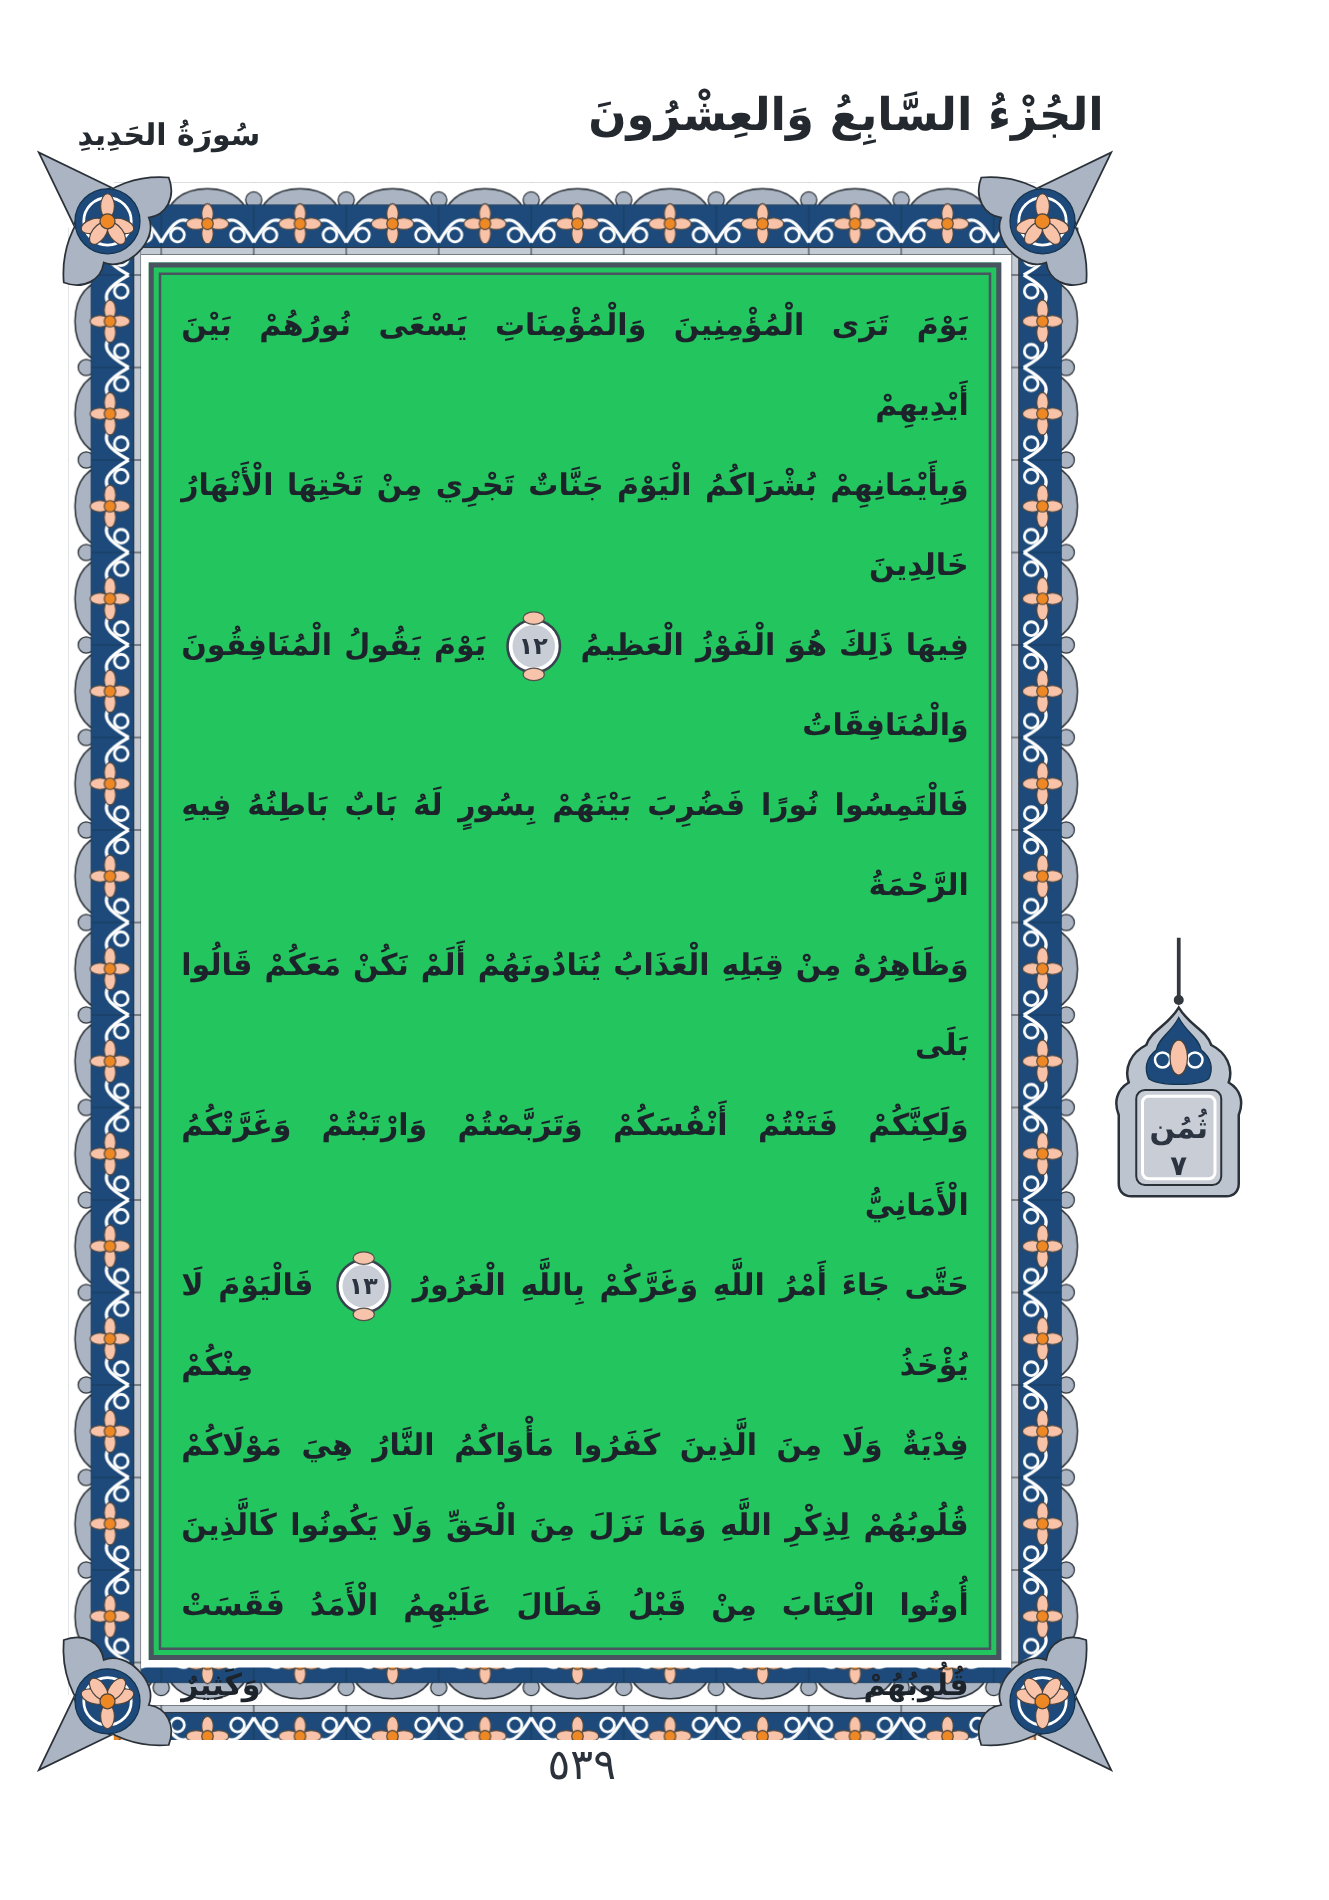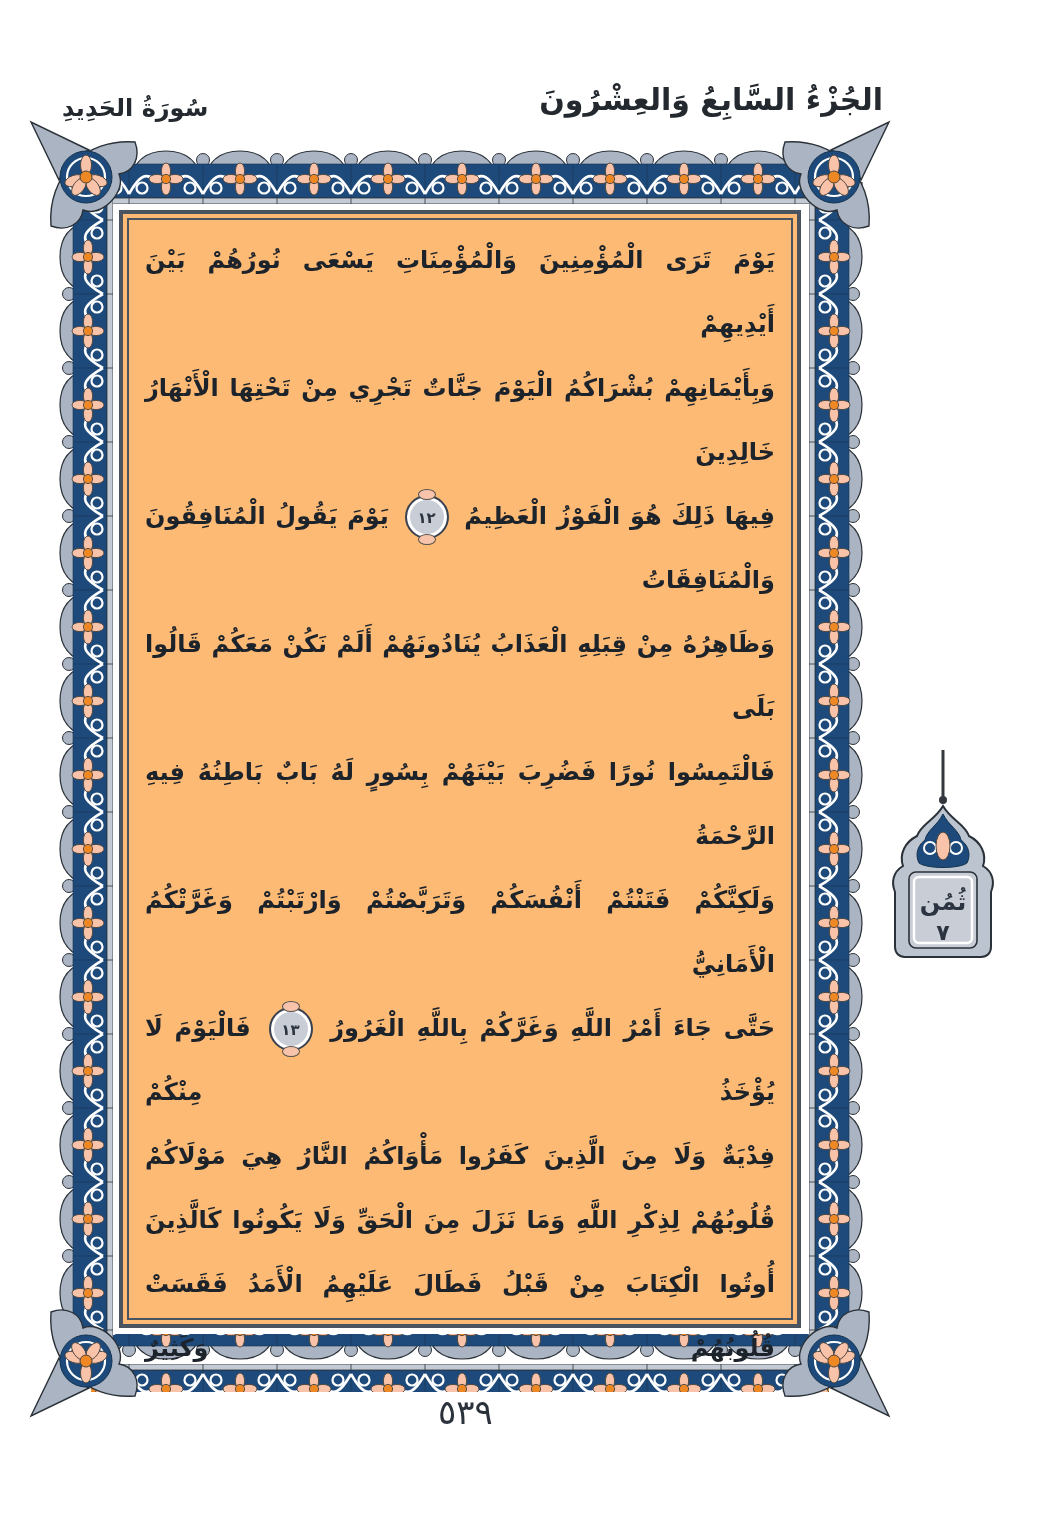--- a/index.html
+++ b/index.html
@@ -1,28 +1,28 @@
 <!DOCTYPE html>
 <html lang="ar"><head>
 <meta charset="utf-8">
 <style>
   html,body{margin:0;padding:0;}
   body{
     width:1063px;height:1520px;position:relative;background:#ffffff;
     font-family:"DejaVu Sans",sans-serif;overflow:hidden;
   }
   .hdr{position:absolute;color:#23292f;font-weight:bold;white-space:nowrap;}
-  .hdr-juz{top:82px;right:180px;font-size:30px;}
+  .hdr-juz{top:72px;right:180px;font-size:36px;}
   .hdr-surah{top:94px;left:62px;font-size:24px;}
 
   
   .frame{position:absolute;left:55px;top:146px;width:810px;height:1246px;}
   .frame svg.border-svg{position:absolute;left:-34px;top:-34px;overflow:visible;}
 
-  .inner-frame{position:absolute;inset:64px;border:4px solid #4a5360;background:#fdba74;}
+  .inner-frame{position:absolute;inset:64px;border:4px solid #4a5360;background:#22c55e;}
   .inner-frame2{position:absolute;inset:4px;border:2px solid #4a5360;}
   .text-block{
     position:absolute;inset:8px 12px;display:flex;flex-direction:column;
     justify-content:space-between;
   }
   .qline{
     direction:rtl;text-align:justify;text-align-last:justify;
     font-size:24px;font-weight:bold;color:#1d232b;line-height:64px;
     padding:0 4px;
   }
@@ -32,21 +32,21 @@
     background:#c9ced6;border:2px solid #3a4250;box-shadow:inset 0 0 0 3px #ffffff;
     text-align:center;text-align-last:center;vertical-align:middle;line-height:36px;
     position:relative;margin:0 6px;
   }
   .vmark::before,.vmark::after{
     content:"";position:absolute;left:50%;width:16px;height:9px;border-radius:50%;
     background:#f7c3ab;border:1px solid #56504c;transform:translateX(-50%);
   }
   .vmark::before{top:-8px;}
   .vmark::after{bottom:-8px;}
-  .vnum{font-size:15px;font-weight:bold;color:#2b3440;font-family:"DejaVu Sans",sans-serif;}
+  .vnum{font-size:19px;font-weight:bold;color:#2b3440;font-family:"DejaVu Sans",sans-serif;}
   .hizbstar{font-size:20px;color:#3a4250;vertical-align:6px;margin:0 4px;}
 
   .page-num{
     position:absolute;left:438px;top:1392px;font-size:34px;font-weight:normal;
     color:#2b323c;letter-spacing:3px;
   }
   .thumn{position:absolute;left:883px;top:750px;}
 </style>
 </head>
 <body>
@@ -128,22 +128,22 @@
         <use href="#cornerPiece"></use>
       </g>
   </svg>
 
   <div class="inner-frame">
     <div class="inner-frame2">
       <div class="text-block">
           <div class="qline" dir="rtl"><span class="qtext">يَوْمَ تَرَى الْمُؤْمِنِينَ وَالْمُؤْمِنَاتِ يَسْعَى نُورُهُمْ بَيْنَ أَيْدِيهِمْ</span></div>
           <div class="qline" dir="rtl"><span class="qtext">وَبِأَيْمَانِهِمْ بُشْرَاكُمُ الْيَوْمَ جَنَّاتٌ تَجْرِي مِنْ تَحْتِهَا الْأَنْهَارُ خَالِدِينَ</span></div>
           <div class="qline" dir="rtl"><span class="qtext">فِيهَا ذَلِكَ هُوَ الْفَوْزُ الْعَظِيمُ</span> <span class="vmark"><span class="vnum">١٢</span></span> <span class="qtext">يَوْمَ يَقُولُ الْمُنَافِقُونَ وَالْمُنَافِقَاتُ</span></div>
+          <div class="qline" dir="rtl"><span class="qtext">فَالْتَمِسُوا نُورًا فَضُرِبَ بَيْنَهُمْ بِسُورٍ لَهُ بَابٌ بَاطِنُهُ فِيهِ الرَّحْمَةُ</span></div>
           <div class="qline" dir="rtl"><span class="qtext">وَظَاهِرُهُ مِنْ قِبَلِهِ الْعَذَابُ يُنَادُونَهُمْ أَلَمْ نَكُنْ مَعَكُمْ قَالُوا بَلَى</span></div>
-          <div class="qline" dir="rtl"><span class="qtext">فَالْتَمِسُوا نُورًا فَضُرِبَ بَيْنَهُمْ بِسُورٍ لَهُ بَابٌ بَاطِنُهُ فِيهِ الرَّحْمَةُ</span></div>
           <div class="qline" dir="rtl"><span class="qtext">وَلَكِنَّكُمْ فَتَنْتُمْ أَنْفُسَكُمْ وَتَرَبَّصْتُمْ وَارْتَبْتُمْ وَغَرَّتْكُمُ الْأَمَانِيُّ</span></div>
           <div class="qline" dir="rtl"><span class="qtext">حَتَّى جَاءَ أَمْرُ اللَّهِ وَغَرَّكُمْ بِاللَّهِ الْغَرُورُ</span> <span class="vmark"><span class="vnum">١٣</span></span> <span class="qtext">فَالْيَوْمَ لَا يُؤْخَذُ مِنْكُمْ</span></div>
           <div class="qline" dir="rtl"><span class="qtext">فِدْيَةٌ وَلَا مِنَ الَّذِينَ كَفَرُوا مَأْوَاكُمُ النَّارُ هِيَ مَوْلَاكُمْ</span></div>
           <div class="qline" dir="rtl"><span class="qtext">قُلُوبُهُمْ لِذِكْرِ اللَّهِ وَمَا نَزَلَ مِنَ الْحَقِّ وَلَا يَكُونُوا كَالَّذِينَ</span></div>
           <div class="qline" dir="rtl"><span class="qtext">أُوتُوا الْكِتَابَ مِنْ قَبْلُ فَطَالَ عَلَيْهِمُ الْأَمَدُ فَقَسَتْ قُلُوبُهُمْ وَكَثِيرٌ</span></div>
         </div>
     </div>
   </div>
 </div>
 

